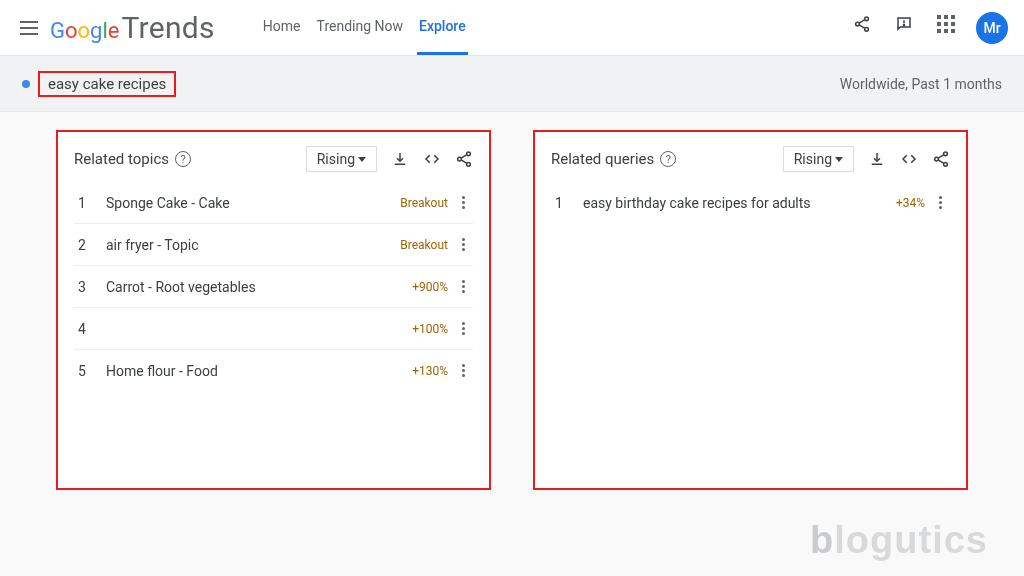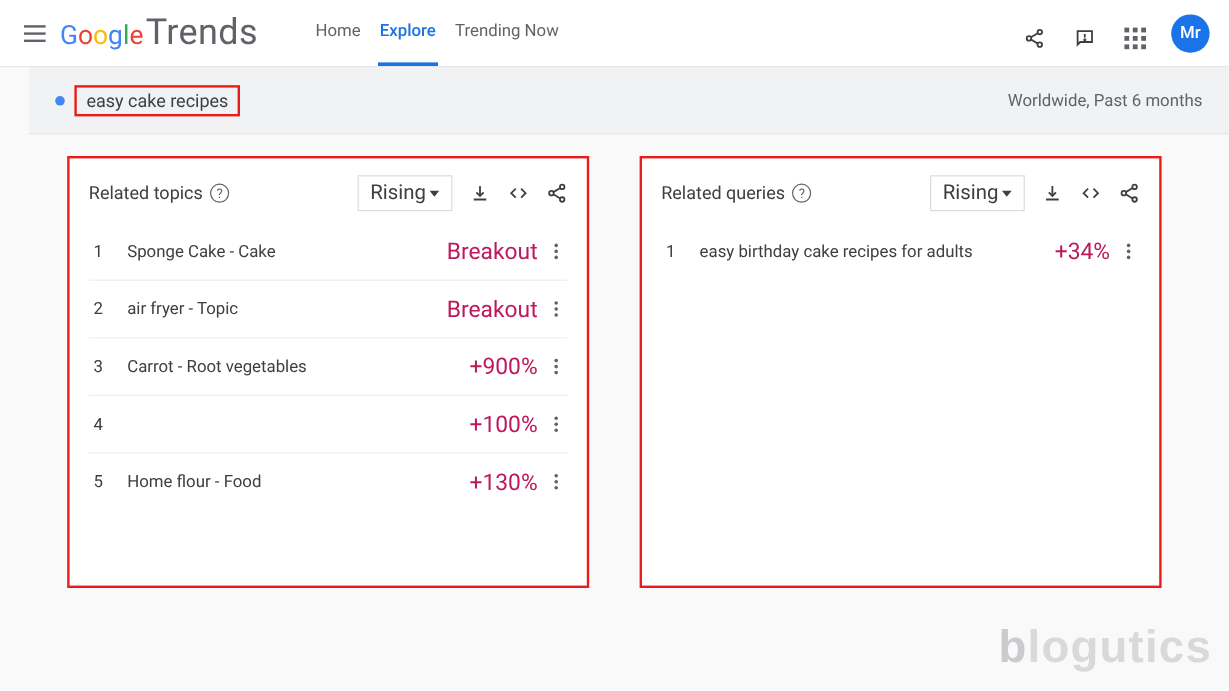--- a/index.html
+++ b/index.html
@@ -22,31 +22,30 @@
   }
   .top-left { display:flex; align-items:center; gap:10px; }
   .menu-icon { width:24px; height:24px; display:flex; flex-direction:column; justify-content:center; gap:4px; cursor:pointer; padding:4px; }
   .menu-icon span { display:block; height:2px; background:#5f6368; width:18px; }
   .logo { font-size:22px; display:flex; align-items:baseline; }
   .g-blue{color:#4285F4;} .g-red{color:#EA4335;} .g-yellow{color:#FBBC05;} .g-green{color:#34A853;}
   .trends-word { color:#5f6368; font-weight:400; margin-left:2px; font-size:30px; letter-spacing:0.3px; }
   .nav { display:flex; gap:12px; margin-left:36px; }
   .nav-item { font-size:14px; color:#5f6368; padding:18px 2px; cursor:pointer; border-bottom:3px solid transparent; }
   .nav-item.active { color:#1a73e8; border-bottom:3px solid #1a73e8; font-weight:500; }
-  .top-right { display:flex; align-items:flex-end; gap:18px; }
+  .top-right { display:flex; align-items:flex-start; gap:18px; }
   .icon-btn { width:24px; height:24px; color:#5f6368; cursor:pointer; display:flex; align-items:center; justify-content:center; }
   .apps-grid { display:grid; grid-template-columns:repeat(3,4px); grid-template-rows:repeat(3,4px); gap:3px; }
   .apps-grid span { background:#5f6368; width:4px; height:4px; }
   .avatar { width:32px; height:32px; border-radius:50%; background:#1a73e8; color:#fff; display:flex; align-items:center; justify-content:center; font-size:14px; font-weight:500; }
 
   .sub-header {
     display:flex; align-items:center; justify-content:space-between;
     height:56px; background:#f1f2f3; border-bottom:1px solid #e6e6e6;
     padding:0 22px;
-    margin-left:24px;
   }
   .search-chip { display:flex; align-items:center; gap:8px; }
   .dot { width:8px; height:8px; border-radius:50%; background:#4285F4; }
   .search-term-box { border:2px solid #ea1b1b; padding:2px 8px; font-size:15px; color:#3c4043; background:#f1f2f3; }
   .context-text { font-size:14px; color:#5f6368; }
 
   .cards-wrapper { display:flex; padding:18px 56px; gap:42px; }
   .card {
     background:#fff; border:2px solid #ea1b1b; flex:1;
     padding:14px 16px 10px 16px; min-height:360px;
@@ -54,38 +53,38 @@
   .card-queries { min-height:300px; }
   .card-head { display:flex; align-items:center; justify-content:space-between; padding-bottom:10px; }
   .card-title-wrap { display:flex; align-items:center; gap:6px; }
   .card-title { font-size:15px; color:#3c4043; }
   .help-circle {
     width:16px; height:16px; border:1.5px solid #5f6368; border-radius:50%;
     display:flex; align-items:center; justify-content:center;
     font-size:11px; color:#5f6368; cursor:pointer;
   }
   .card-actions { display:flex; align-items:center; gap:14px; }
-  .rising-btn { border:1px solid #dadce0; border-radius:0; font-size:17px; padding:4px 10px; color:#3c4043; display:flex; align-items:center; gap:3px; cursor:pointer; }
+  .rising-btn { border:1px solid #dadce0; border-radius:0; font-size:14px; padding:4px 10px; color:#3c4043; display:flex; align-items:center; gap:3px; cursor:pointer; }
   .caret-down { width:0; height:0; border-left:4px solid transparent; border-right:4px solid transparent; border-top:5px solid #3c4043; }
   .svg-ico { width:18px; height:18px; color:#3c4043; cursor:pointer; }
   .row {
     display:flex; align-items:center; padding:12px 4px;
     border-bottom:1px solid #eee; font-size:14px; color:#3c4043;
     justify-content:space-between;
   }
   .row:last-child { border-bottom:none; }
   .row-left { display:flex; align-items:center; gap:16px; }
   .row-rank { width:12px; color:#3c4043; }
-  .row-value { color:#be185d; font-size:19px; margin-right:10px; }
+  .row-value { color:#a16207; font-size:12px; margin-right:10px; }
   .row-right { display:flex; align-items:center; }
   .more-dots { display:flex; flex-direction:column; gap:2px; cursor:pointer; padding:2px 4px; }
   .more-dots span { width:3px; height:3px; background:#5f6368; border-radius:50%; }
 
   .watermark {
-    position:fixed; right:14px; bottom:14px;
+    position:fixed; right:36px; bottom:14px;
     font-size:38px; font-weight:700; color:#d8d9db; letter-spacing:1px;
     font-family: Arial, sans-serif;
     pointer-events:none;
   }
   .watermark .wb { color:#c9cbce; }
 </style>
 </head>
 <body>
 
 <div class="top-header">
@@ -99,22 +98,22 @@
       <span class="g-blue">G</span>
         <span class="g-red">o</span>
         <span class="g-yellow">o</span>
         <span class="g-blue">g</span>
         <span class="g-green">l</span>
         <span class="g-red">e</span>
       <span class="trends-word">Trends</span>
     </div>
     <div class="nav">
       <div class="nav-item">Home</div>
+      <div class="nav-item">Trending Now</div>
       <div class="nav-item active">Explore</div>
-      <div class="nav-item">Trending Now</div>
     </div>
   </div>
   <div class="top-right">
     <div class="icon-btn">
       <svg class="svg-ico" viewBox="0 0 24 24" fill="none" stroke="currentColor" stroke-width="2">
           <circle cx="18" cy="5" r="2.5"></circle>
           <circle cx="6" cy="12" r="2.5"></circle>
           <circle cx="18" cy="19" r="2.5"></circle>
           <line x1="8.2" y1="10.8" x2="15.8" y2="6.2"></line>
           <line x1="8.2" y1="13.2" x2="15.8" y2="17.8"></line>
@@ -142,21 +141,21 @@
     </div>
     <div class="avatar">Mr</div>
   </div>
 </div>
 
 <div class="sub-header">
   <div class="search-chip">
     <div class="dot"></div>
     <div class="search-term-box">easy cake recipes</div>
   </div>
-  <div class="context-text">Worldwide, Past 6 months</div>
+  <div class="context-text">Worldwide, Past 1 months</div>
 </div>
 
 <div class="cards-wrapper">
 
   <div class="card">
     <div class="card-head">
       <div class="card-title-wrap">
         <span class="card-title">Related topics</span>
         <span class="help-circle">?</span>
       </div>

